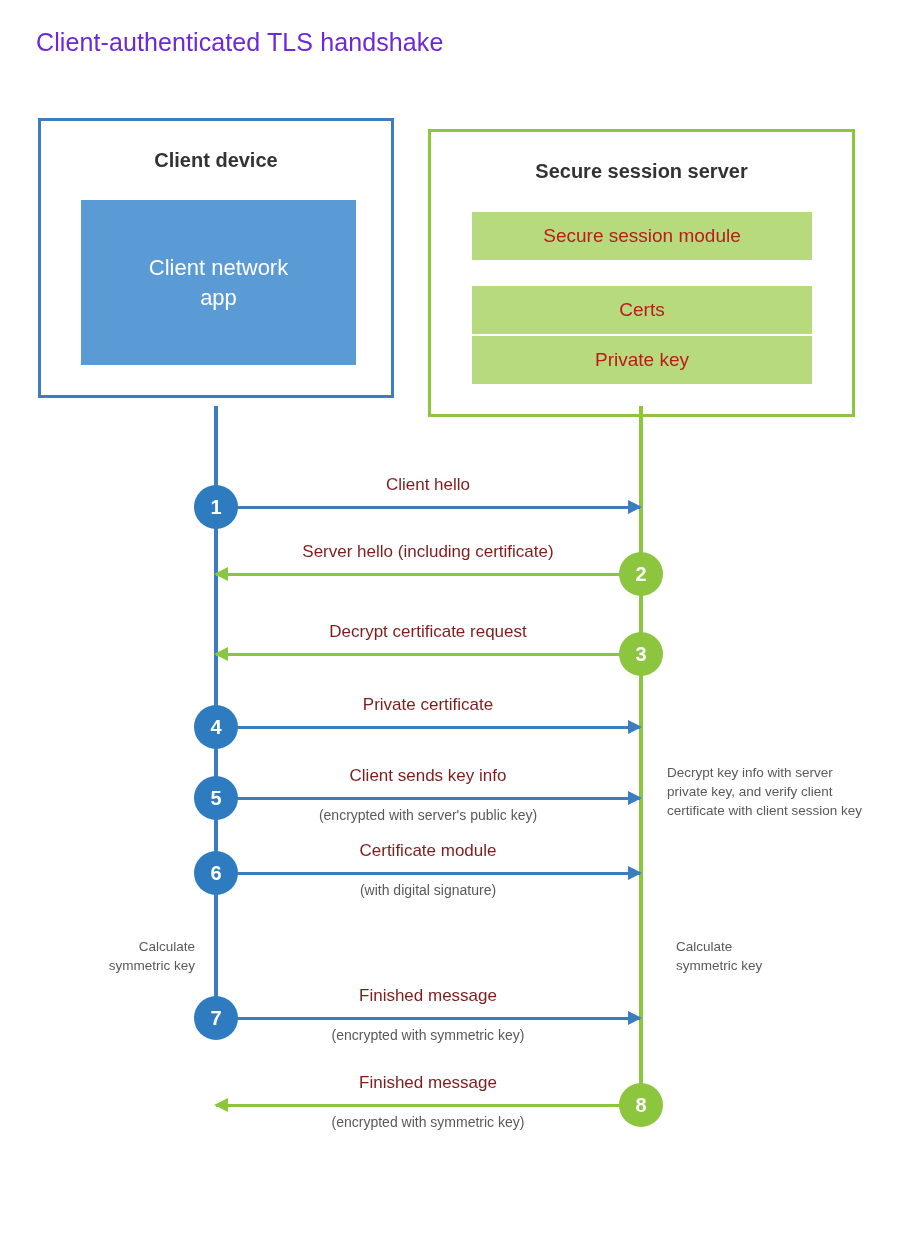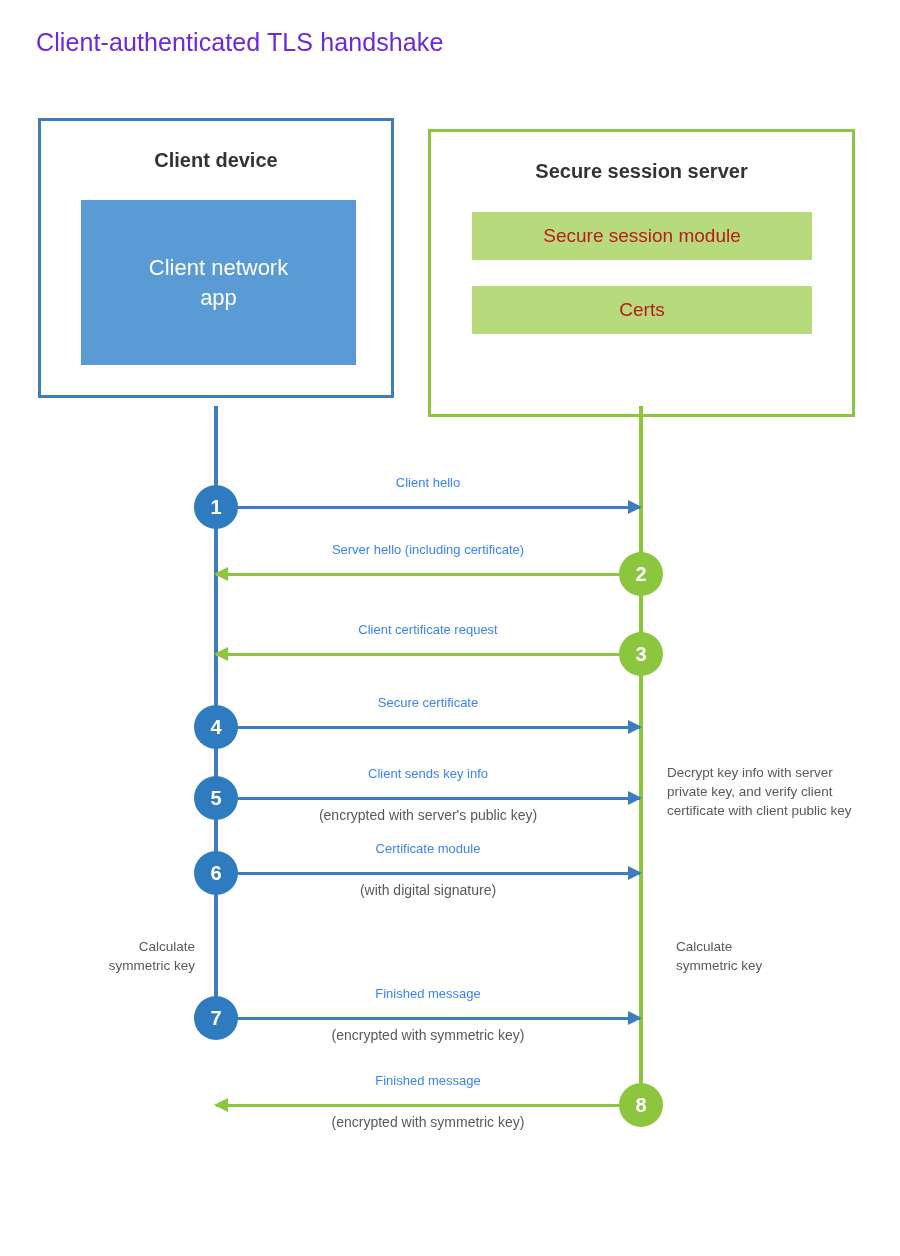--- a/index.html
+++ b/index.html
@@ -139,22 +139,22 @@
   .msg.to-client .arrow-head {
     left: 214px;
     border-right: 14px solid #8cc63e;
   }
 
   .msg-label {
     position: absolute;
     left: 216px;
     width: 424px;
     text-align: center;
-    font-size: 13px;
-    color: #3b82f6;
+    font-size: 17px;
+    color: #7f1d1d;
     top: -32px;
     white-space: nowrap;
   }
   .msg-sublabel {
     position: absolute;
     left: 216px;
     width: 424px;
     text-align: center;
     font-size: 14px;
     color: #58595b;
@@ -218,20 +218,21 @@
 
 <div class="party-box" id="client-box">
   <div class="party-title">Client device</div>
   <div id="client-app">Client network<br>app</div>
 </div>
 
 <div class="party-box" id="server-box">
   <div class="party-title">Secure session server</div>
   <div class="server-item" id="server-item-0">Secure session module</div>
   <div class="server-item" id="server-item-1">Certs</div>
+  <div class="server-item" id="server-item-2">Private key</div>
 </div>
 
 <div class="lifeline" id="client-lifeline"></div>
 <div class="lifeline" id="server-lifeline"></div>
 
 <div id="messages-layer">
     <div class="msg to-server" style="top: 507px;">
       <div class="msg-line"></div>
       <div class="arrow-head"></div>
       <div class="msg-label">Client hello</div>
@@ -239,27 +240,27 @@
     </div>
     <div class="msg to-client" style="top: 574px;">
       <div class="msg-line"></div>
       <div class="arrow-head"></div>
       <div class="msg-label">Server hello (including certificate)</div>
       <div class="step-circle on-server">2</div>
     </div>
     <div class="msg to-client" style="top: 654px;">
       <div class="msg-line"></div>
       <div class="arrow-head"></div>
-      <div class="msg-label">Client certificate request</div>
+      <div class="msg-label">Decrypt certificate request</div>
       <div class="step-circle on-server">3</div>
     </div>
     <div class="msg to-server" style="top: 727px;">
       <div class="msg-line"></div>
       <div class="arrow-head"></div>
-      <div class="msg-label">Secure certificate</div>
+      <div class="msg-label">Private certificate</div>
       <div class="step-circle on-client">4</div>
     </div>
     <div class="msg to-server" style="top: 798px;">
       <div class="msg-line"></div>
       <div class="arrow-head"></div>
       <div class="msg-label">Client sends key info</div>
       <div class="msg-sublabel">(encrypted with server's public key)</div>
       <div class="step-circle on-client">5</div>
     </div>
     <div class="msg to-server" style="top: 873px;">
@@ -278,15 +279,15 @@
     </div>
     <div class="msg to-client" style="top: 1105px;">
       <div class="msg-line"></div>
       <div class="arrow-head"></div>
       <div class="msg-label">Finished message</div>
       <div class="msg-sublabel">(encrypted with symmetric key)</div>
       <div class="step-circle on-server">8</div>
     </div>
   </div>
 
-<div class="side-note" id="note-server-decrypt">Decrypt key info with server private key, and verify client certificate with client public key</div>
+<div class="side-note" id="note-server-decrypt">Decrypt key info with server private key, and verify client certificate with client session key</div>
 <div class="side-note" id="note-client-symkey">Calculate<br>symmetric key</div>
 <div class="side-note" id="note-server-symkey">Calculate<br>symmetric key</div>
 
 </body></html>

